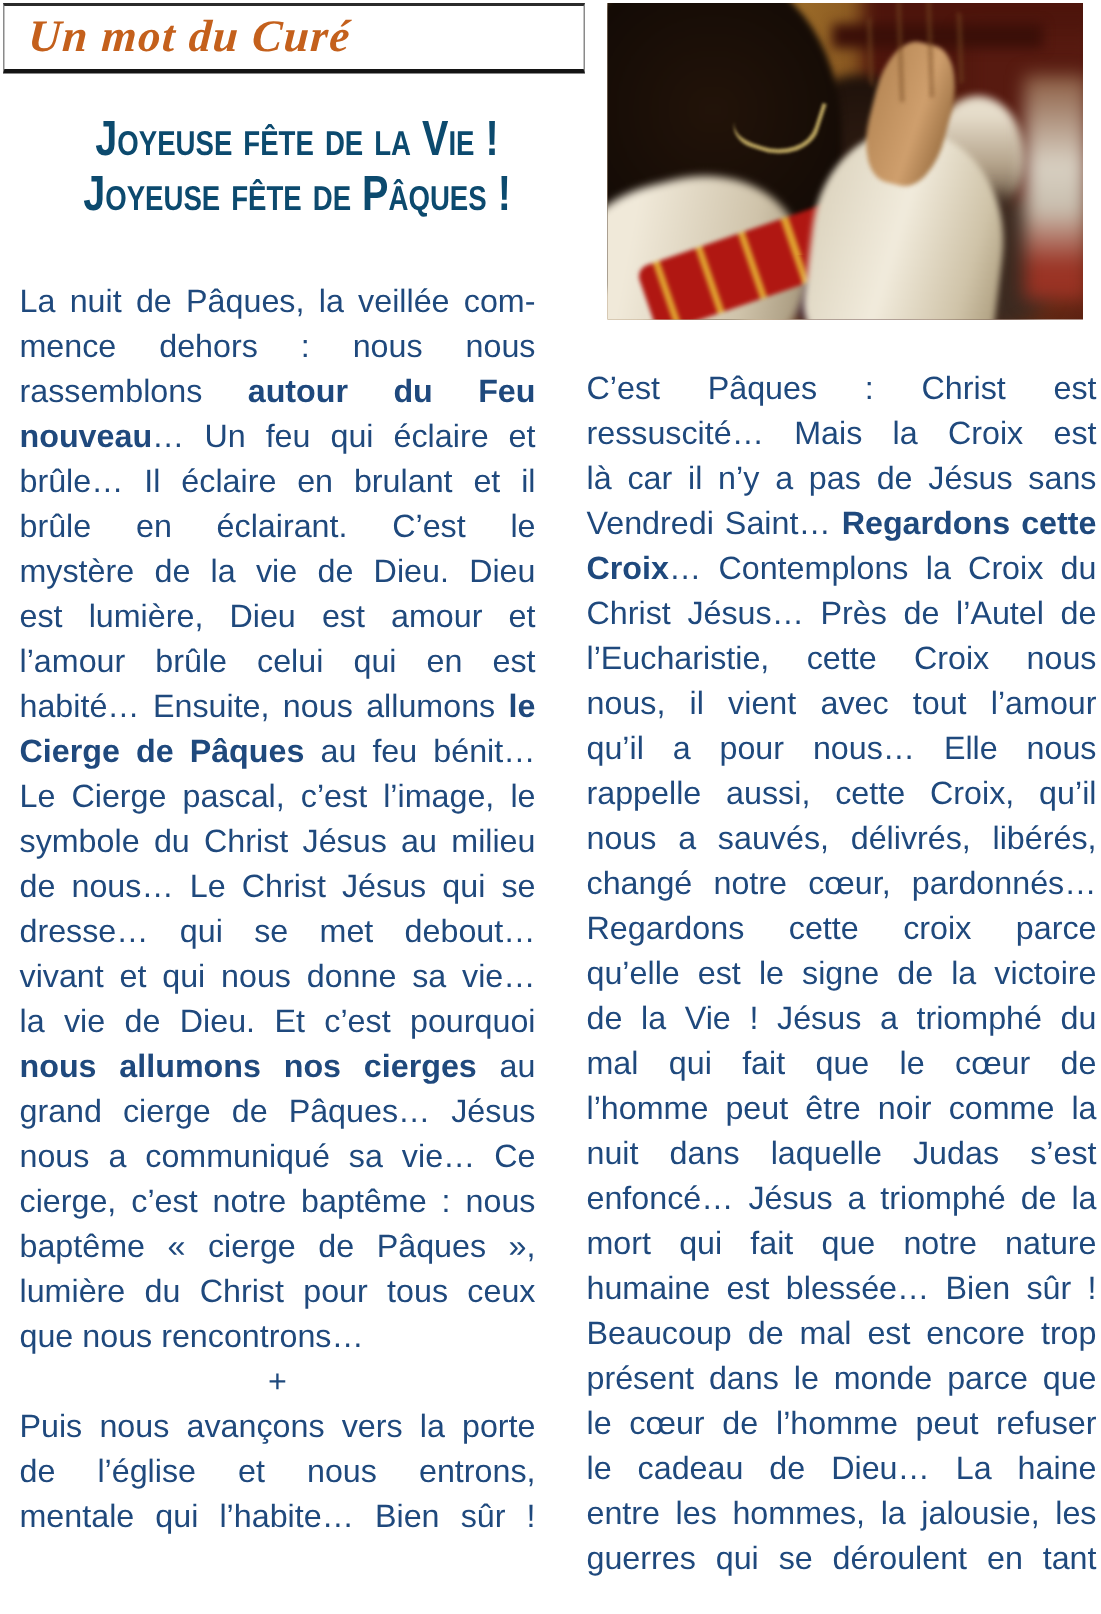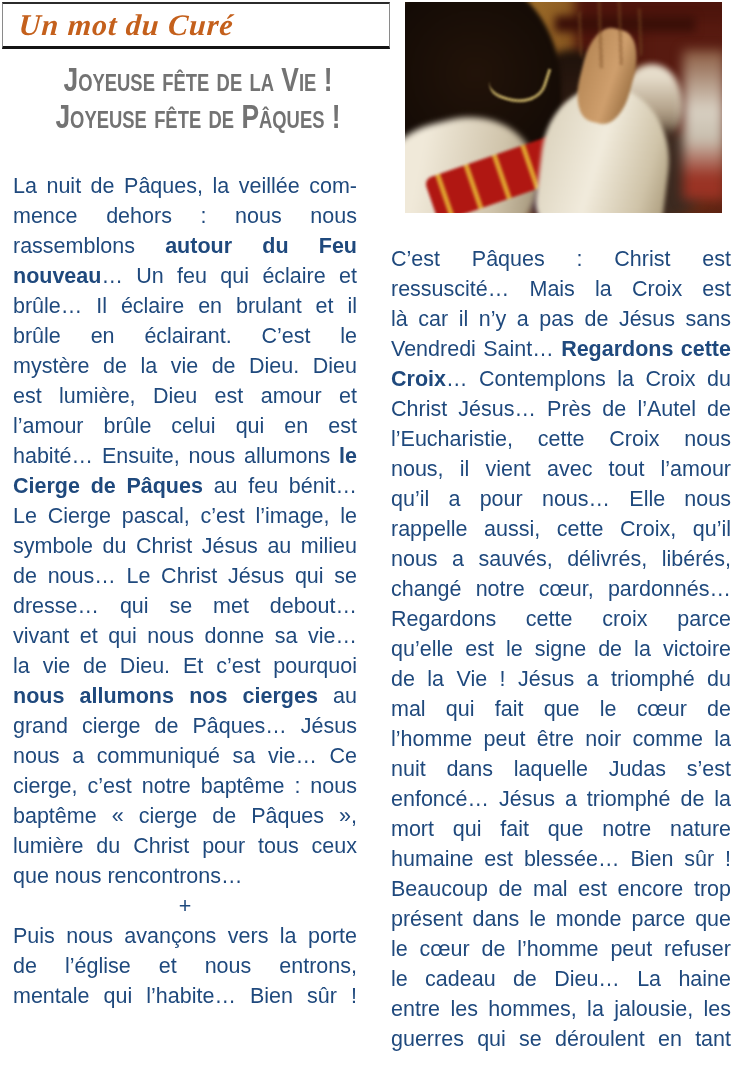--- a/index.html
+++ b/index.html
@@ -8,27 +8,27 @@
 
   
   .title-box{position:absolute;left:2px;top:2px;width:386px;height:42px;
      background:#ffffff;border:1px solid #8a8a8a;border-top:2px solid #2b2b2b;
      border-bottom:3px solid #141414;}
   .title-text{position:absolute;left:16px;top:1px;
      font-family:"Liberation Serif",serif;font-style:italic;font-weight:bold;
      font-size:30px;line-height:40px;color:#c4601c;letter-spacing:1px;transform:skewX(-4deg);}
 
   
-  .heading{position:absolute;left:4px;top:61px;width:388px;text-align:center;color:#737373;}
+  .heading{position:absolute;left:4px;top:73px;width:388px;text-align:center;color:#0c4a6e;}
   .heading-line{font-variant:small-caps;font-weight:bold;font-size:33px;line-height:37px;
      transform:scaleX(0.8);transform-origin:50% 50%;white-space:nowrap;}
 
   
   .col{position:absolute;color:#1f497d;font-size:21.5px;}
-  .col-left{left:13px;top:171px;width:344px;}
+  .col-left{left:13px;top:186px;width:344px;}
   .col-right{left:391px;top:244px;width:340px;}
   .line{height:30px;line-height:30px;text-align:justify;text-align-last:justify;white-space:nowrap;}
   .line.l{text-align:right;text-align-last:left;}
   .line.c{text-align:center;text-align-last:center;}
   .b{font-weight:bold;}
 
   
   .photo{position:absolute;left:405px;top:2px;width:317px;height:211px;overflow:hidden;
      background:linear-gradient(105deg,#6b4418 0%,#9a6a28 35%,#7c4a1c 55%,#5d2212 100%);}
   .ph{position:absolute;}

